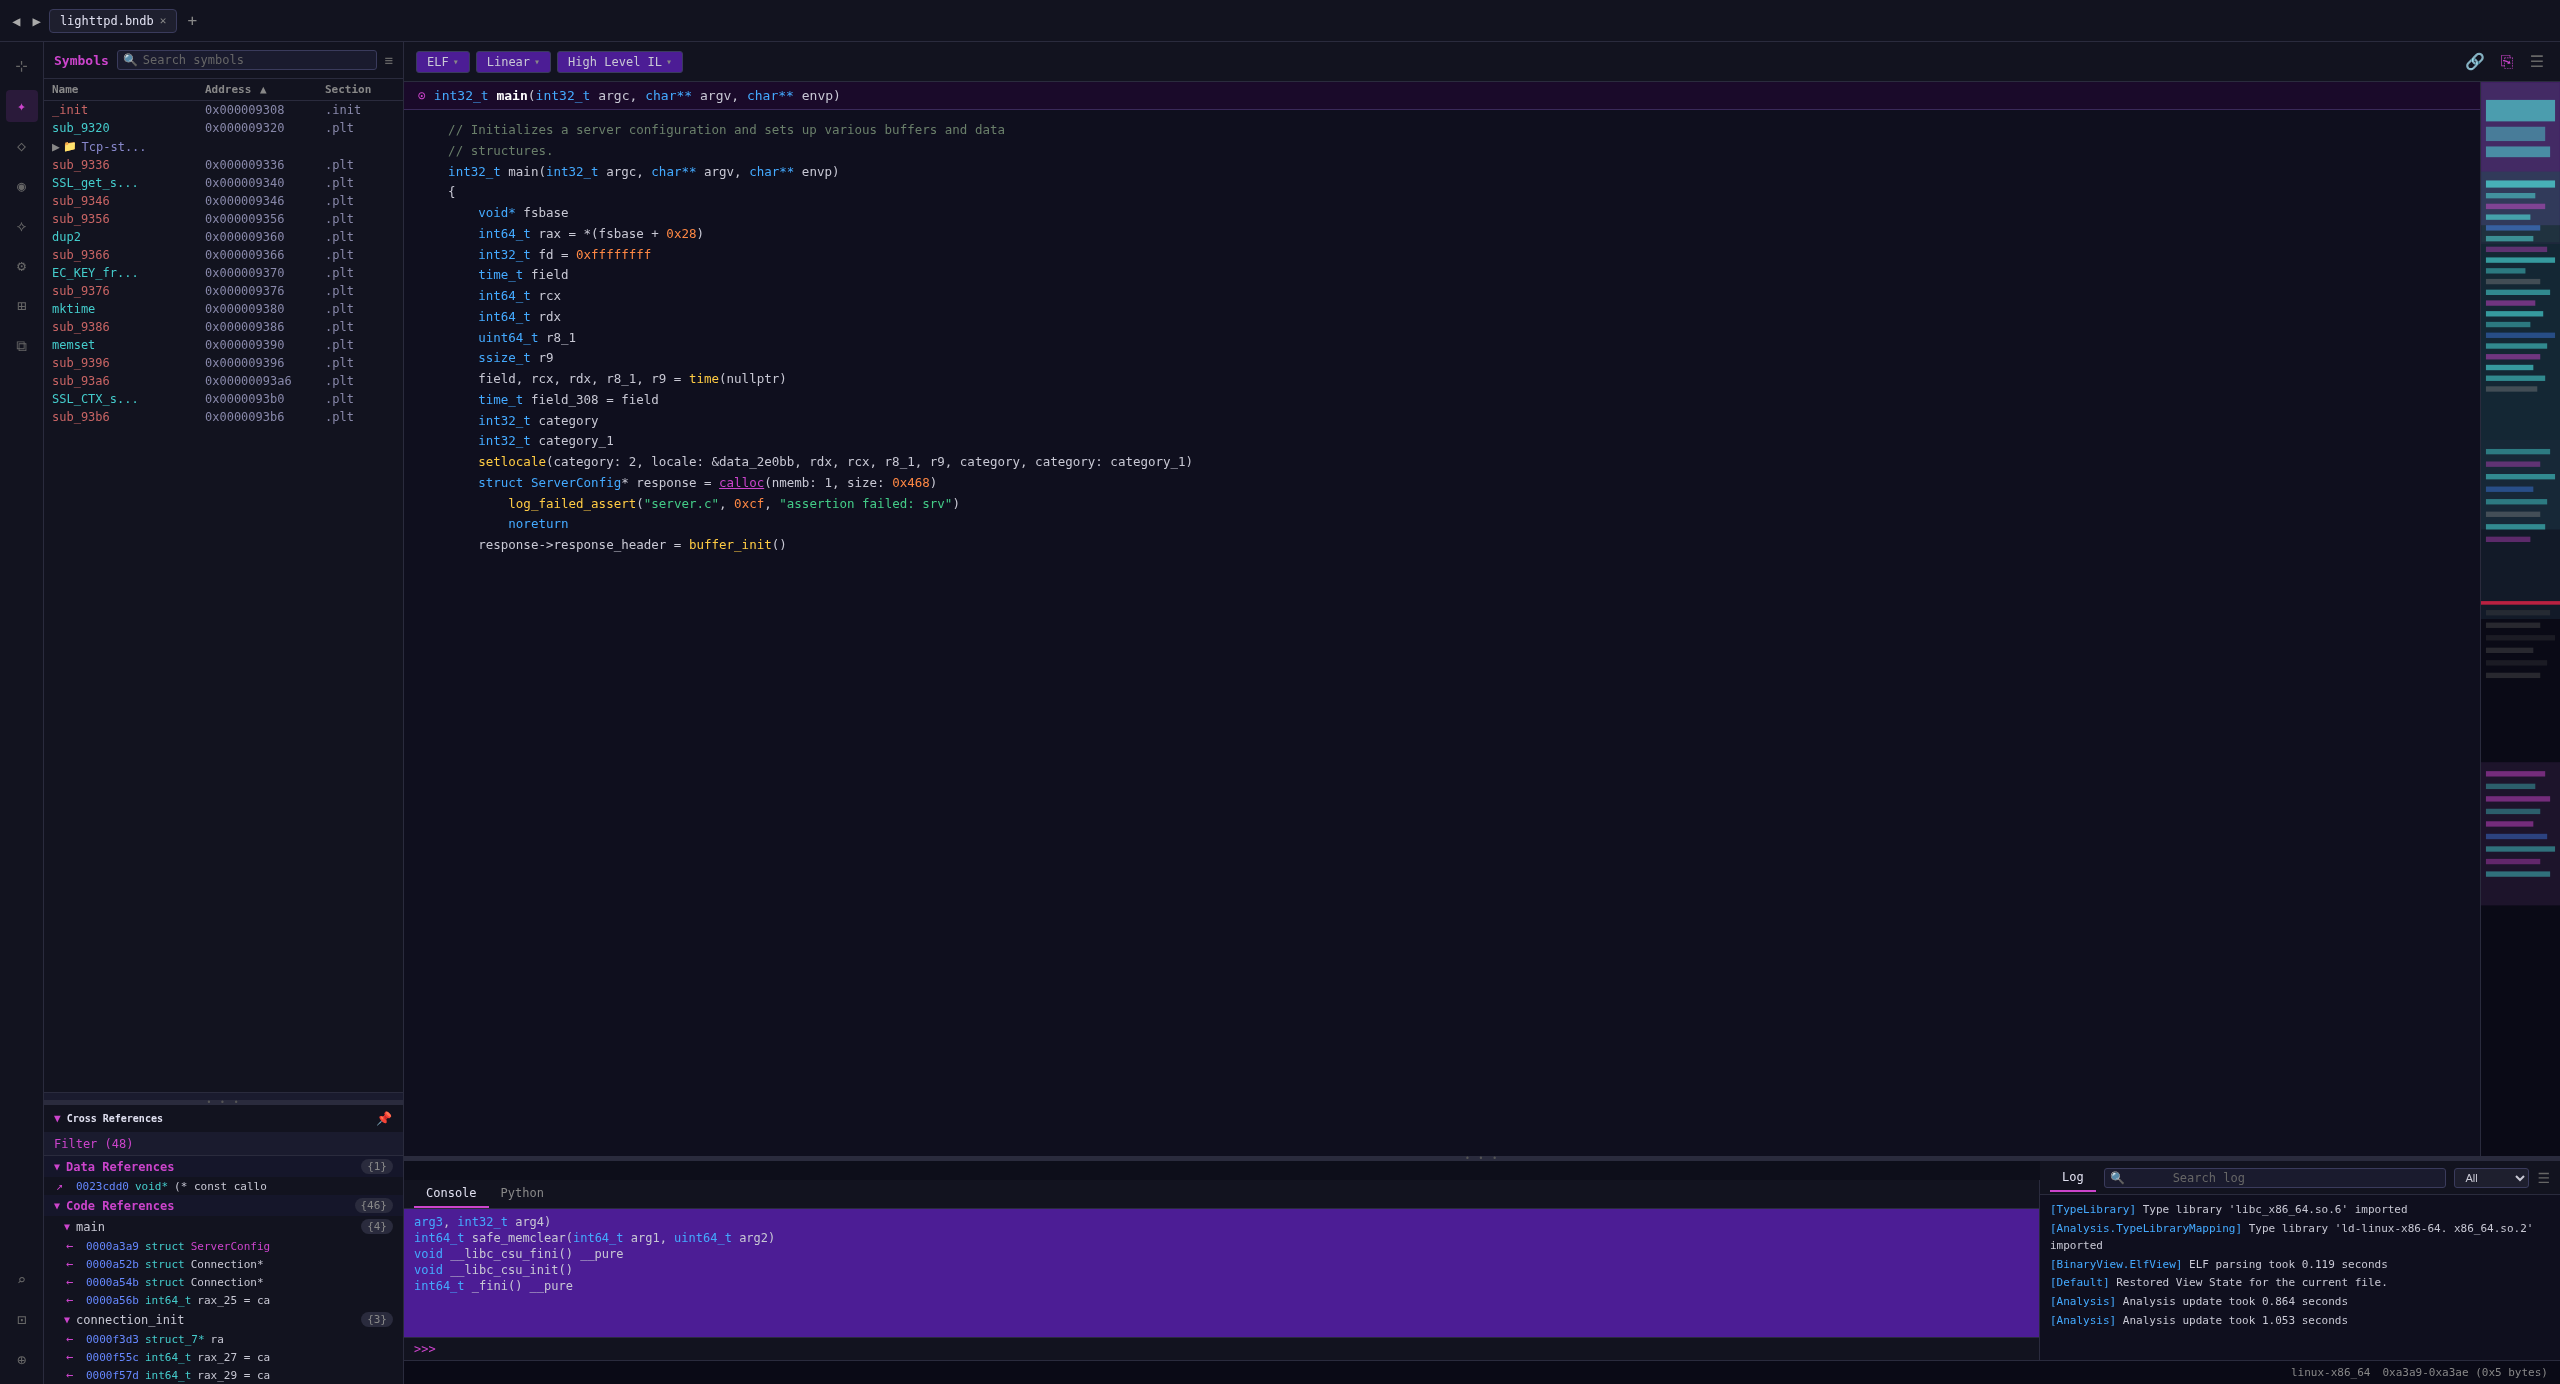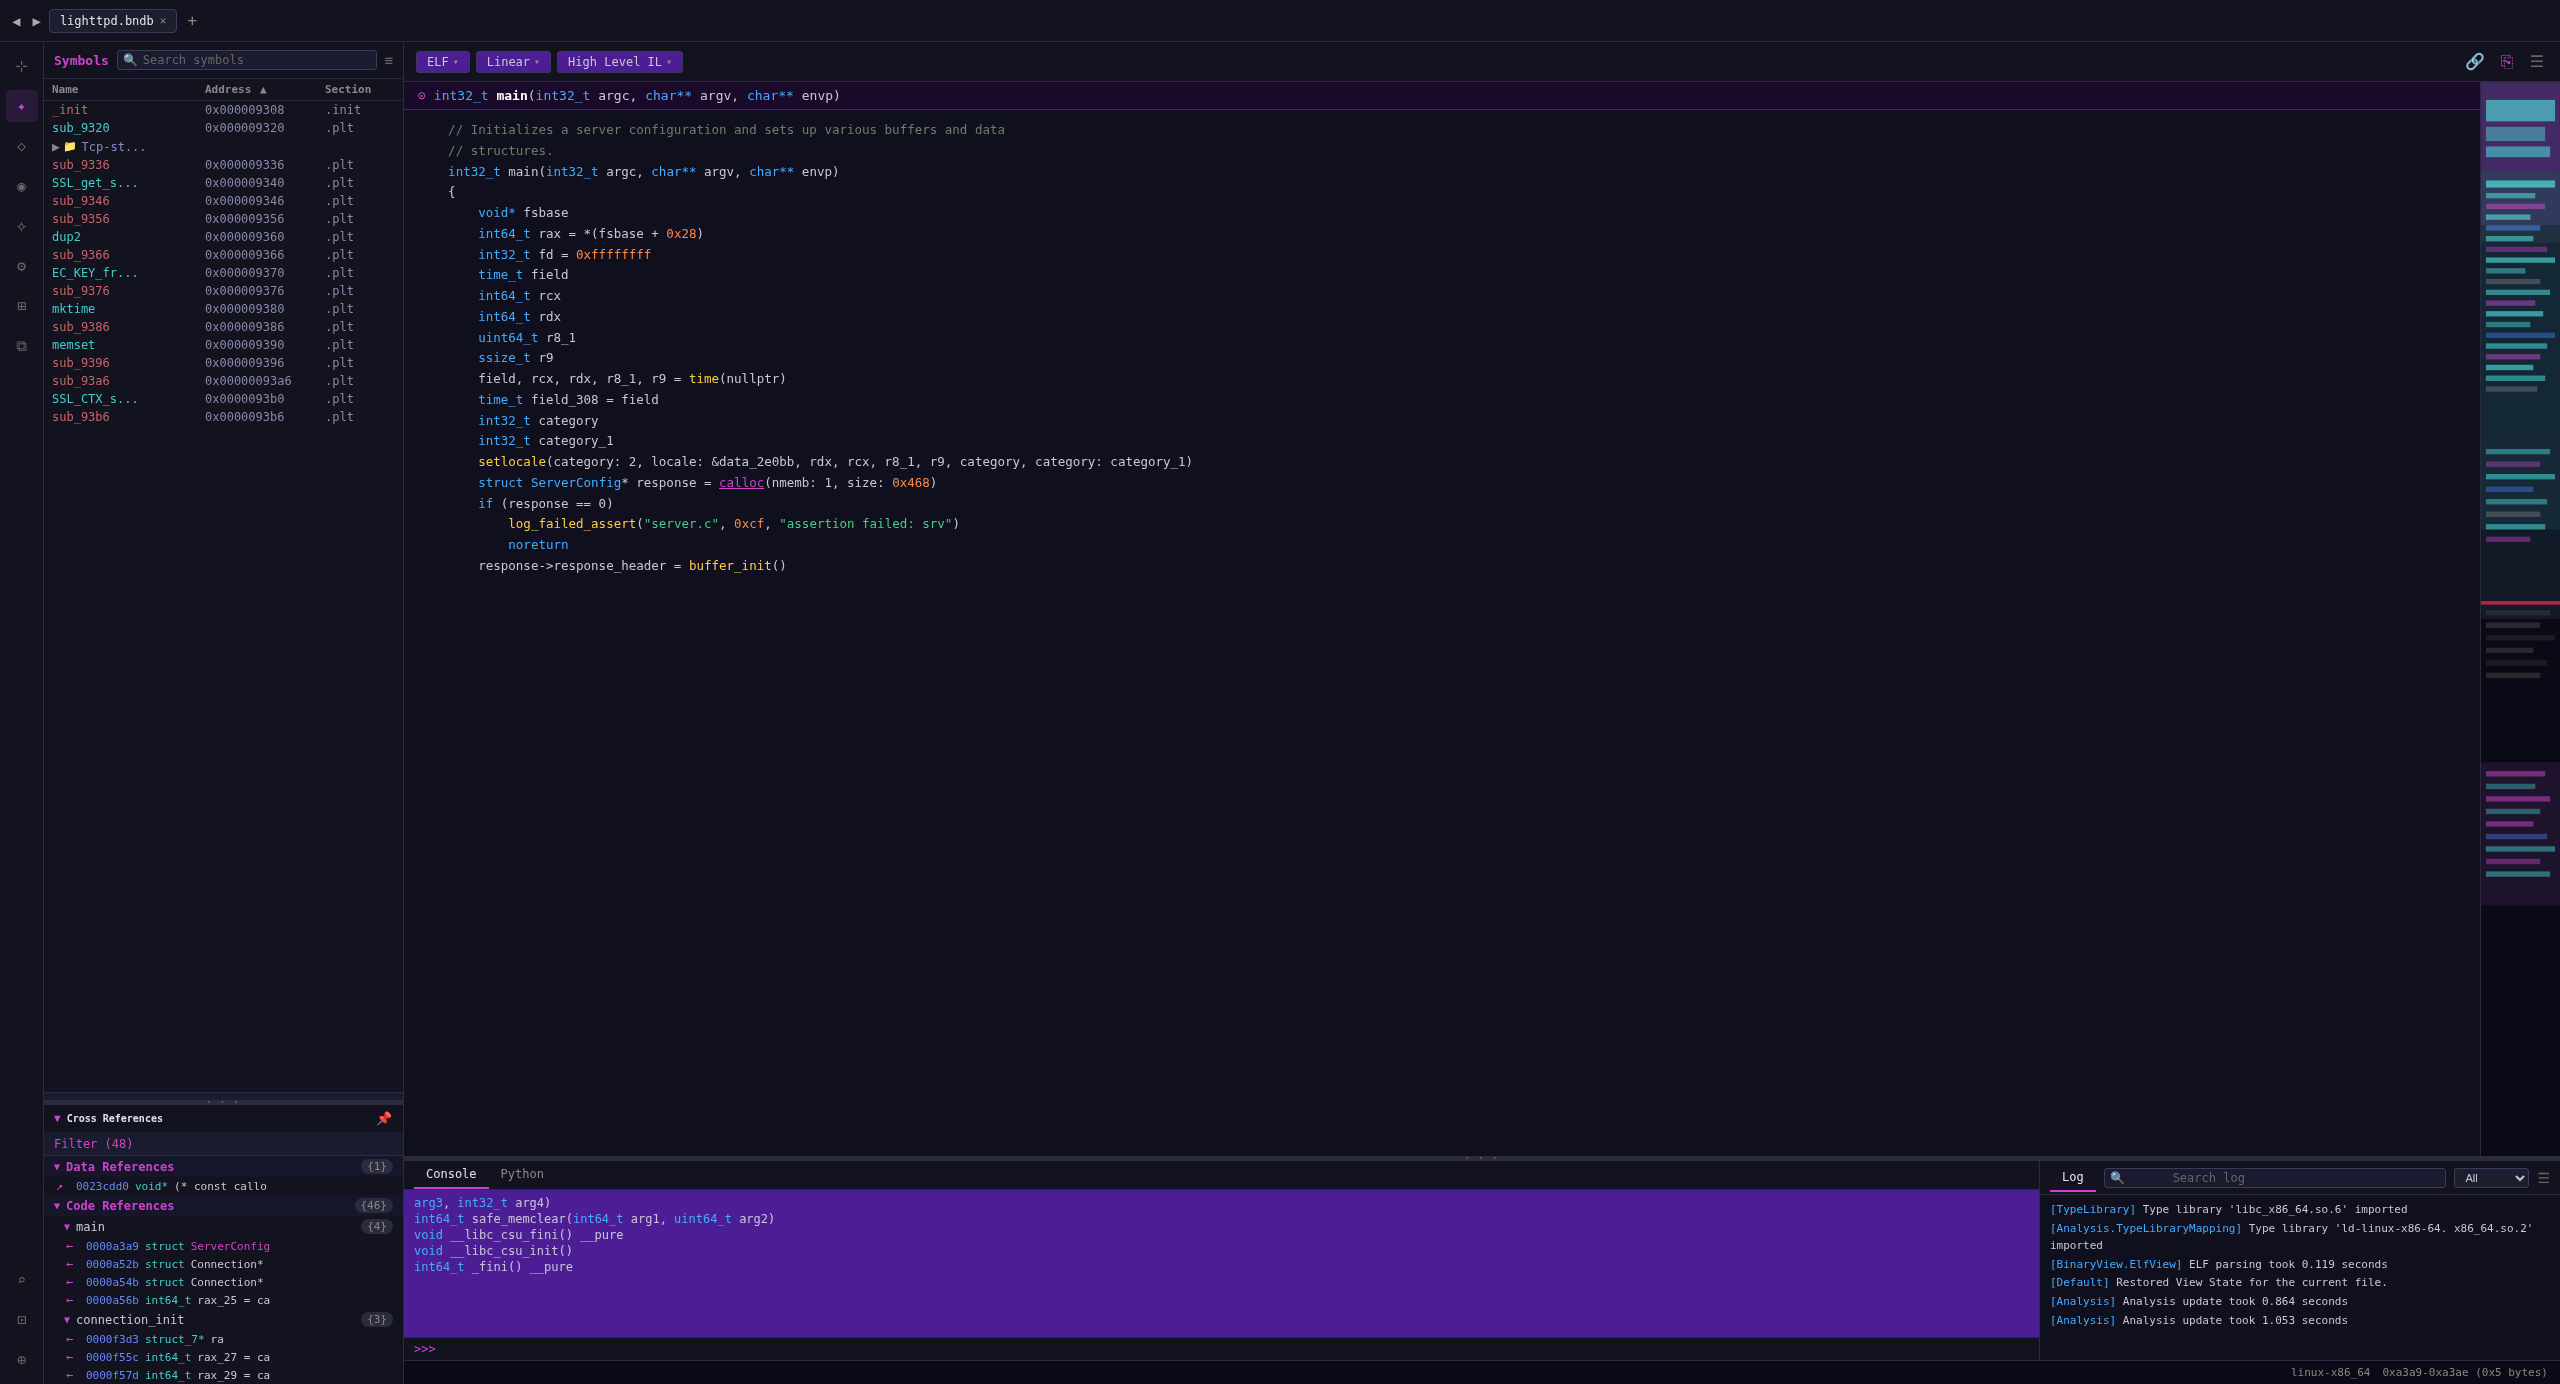--- a/index.html
+++ b/index.html
@@ -400,20 +400,21 @@
       flex-shrink: 0;
     }
 
     
     .console-panel {
       flex: 1;
       display: flex;
       flex-direction: column;
       border-right: 1px solid #2a2b3d;
       overflow: hidden;
+      margin-top: 19px;
     }
     .console-tabs {
       display: flex;
       align-items: center;
       background: #12131f;
       border-bottom: 1px solid #2a2b3d;
       padding: 0 10px;
     }
     .console-tab {
       padding: 6px 12px;
@@ -865,23 +866,20 @@
             <div class="code-line">
               <span class="c-type">        int32_t</span><span> category_1</span>
             </div>
             <div class="code-line">
               <span class="c-func">        setlocale</span><span>(category: 2, locale: &amp;data_2e0bb, rdx, rcx, r8_1, r9, category, category: category_1)</span>
             </div>
             <div class="code-line">
               <span>        </span><span class="c-keyword">struct</span><span> </span><span class="c-type">ServerConfig</span><span>* response = </span><span class="c-highlight">calloc</span><span>(nmemb: 1, size: </span><span class="c-number">0x468</span><span>)</span>
             </div>
             <div class="code-line">
-              <span class="c-keyword">        if</span><span> (response == 0)</span>
-            </div>
-            <div class="code-line">
               <span class="c-func">            log_failed_assert</span><span>(</span><span class="c-string">"server.c"</span><span>, </span><span class="c-number">0xcf</span><span>, </span><span class="c-string">"assertion failed: srv"</span><span>)</span>
             </div>
             <div class="code-line">
               <span class="c-keyword">            noreturn</span>
             </div>
             <div class="code-line">
               <span>        response-&gt;response_header = </span><span class="c-func">buffer_init</span><span>()</span>
             </div>
           </div>
         </div>

